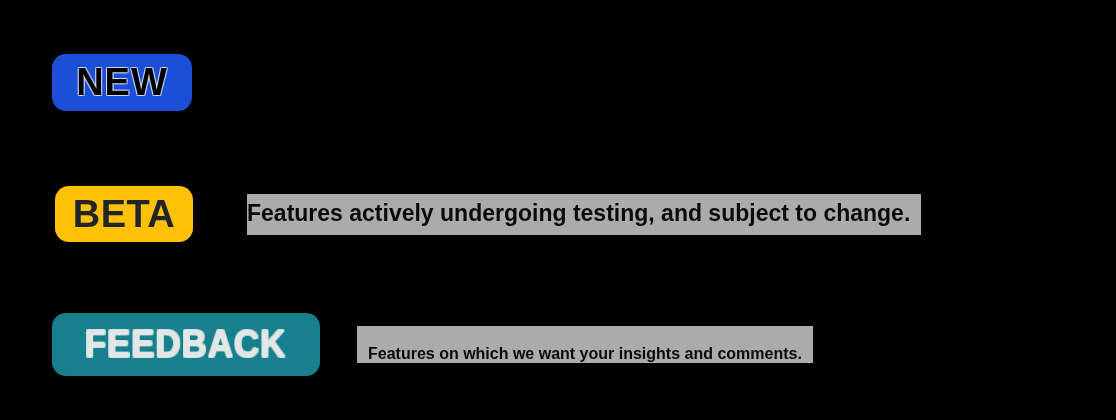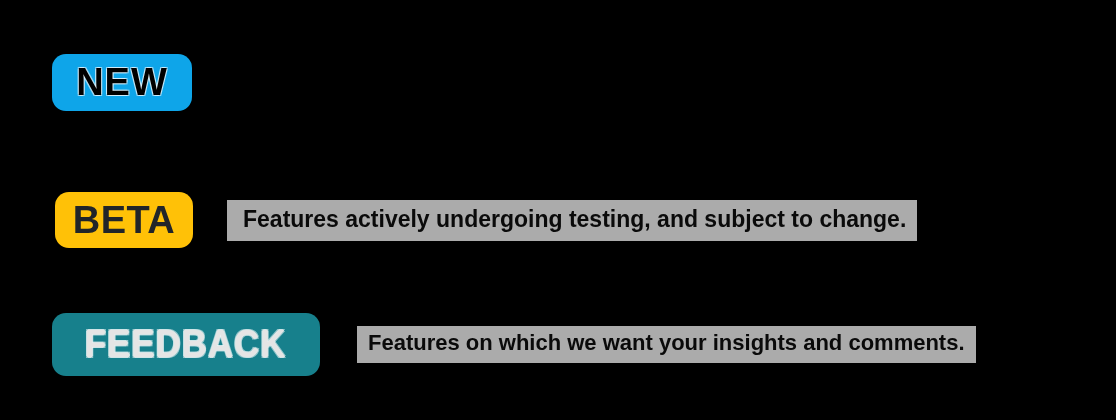--- a/index.html
+++ b/index.html
@@ -26,21 +26,21 @@
 
   .legend-row {
     position: absolute;
     left: 0;
     width: 1116px;
     display: flex;
     align-items: center;
   }
 
   .row-new     { top: 45px; height: 74px; }
-  .row-beta    { top: 184px; height: 72px; }
+  .row-beta    { top: 178px; height: 72px; gap: 20px; }
   .row-feedback{ top: 305px; height: 78px; }
 
   
   .badge {
     flex: 0 0 auto;
     display: flex;
     align-items: center;
     justify-content: center;
     border-radius: 14px;
     box-sizing: border-box;
@@ -49,21 +49,21 @@
     letter-spacing: 0.5px;
     text-align: center;
     white-space: nowrap;
     user-select: none;
   }
 
   .badge-new {
     margin-left: 52px;
     width: 140px;
     height: 57px;
-    background: #0ea5e9;
+    background: #1d4ed8;
     color: #000000;
     font-size: 38px;
     letter-spacing: 1px;
     text-shadow:
       -1px -1px 0 rgba(255,255,255,.55),
        1px -1px 0 rgba(255,255,255,.55),
       -1px  1px 0 rgba(255,255,255,.55),
        1px  1px 0 rgba(255,255,255,.55);
   }
 
@@ -114,28 +114,29 @@
     margin-left: 31px;
     height: 37px;
     font-size: 21px;
     padding: 0 10px 0 11px;
   }
 
   .desc-beta {
     margin-left: 34px;
     height: 41px;
     font-size: 23px;
-    padding: 0 11px 0 16px;
+    padding: 0 11px 0 0;
   }
 
   .desc-feedback {
     margin-left: 37px;
     height: 37px;
-    font-size: 22px;
+    font-size: 16px;
     padding: 0 11px 0 11px;
+    align-items: flex-end;
   }
 
   .desc-text {
     display: inline-block;
     line-height: 1;
     position: relative;
     top: -1px;
   }
 </style>
 </head>

